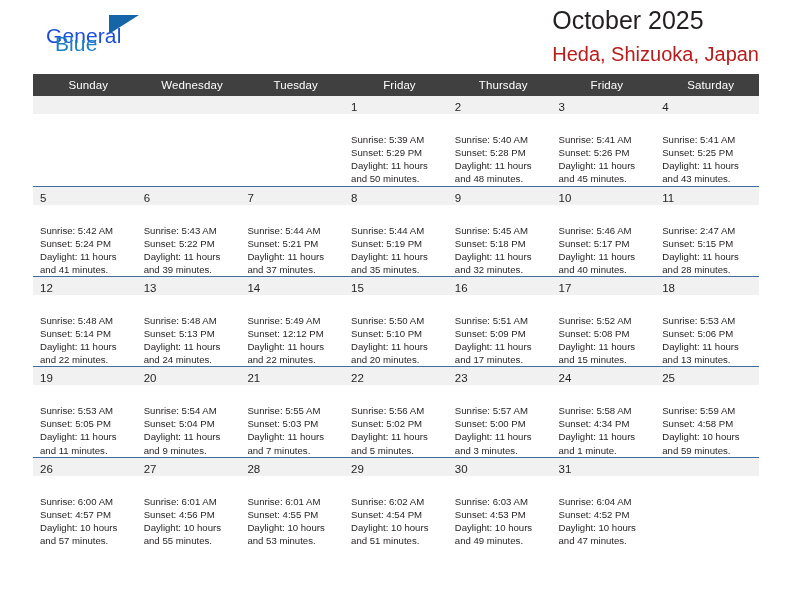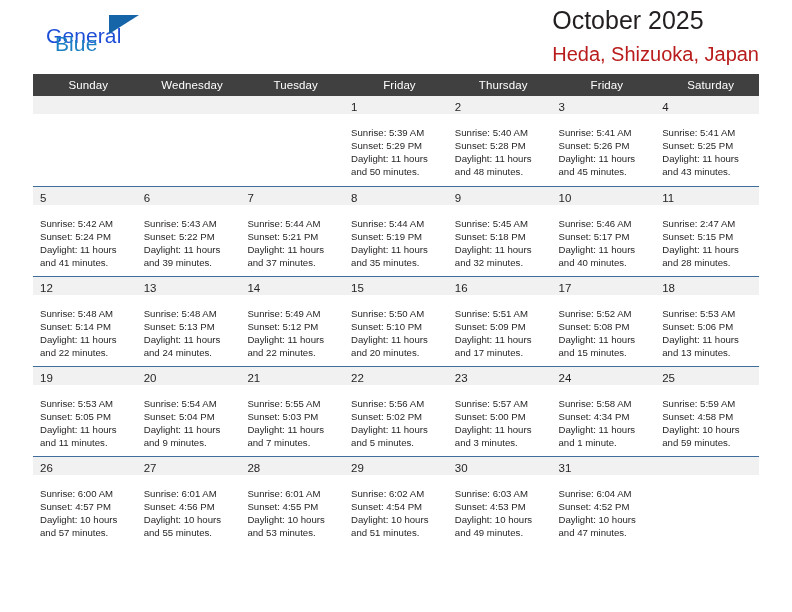--- a/index.html
+++ b/index.html
@@ -126,21 +126,21 @@
     height: 18px;
     padding: 1px 0 0 7px;
     box-sizing: border-box;
   }
   .daynum {
     font-size: 11.5px;
     color: #231f20;
     line-height: 16px;
   }
   .cell-body {
-    padding: 12px 6px 0 7px;
+    padding: 19px 6px 0 7px;
   }
   .line {
     font-size: 9.6px;
     line-height: 13.1px;
     color: #231f20;
     white-space: nowrap;
   }
 </style>
 </head>
 <body>
@@ -315,21 +315,21 @@
               <div class="line">Sunrise: 5:48 AM</div>
               <div class="line">Sunset: 5:13 PM</div>
               <div class="line">Daylight: 11 hours</div>
               <div class="line">and 24 minutes.</div>
             </div>
           </td>
           <td class="day-cell">
             <div class="daynum-strip"><span class="daynum">14</span></div>
             <div class="cell-body">
               <div class="line">Sunrise: 5:49 AM</div>
-              <div class="line">Sunset: 5:12 PM</div>
+              <div class="line">Sunset: 12:12 PM</div>
               <div class="line">Daylight: 11 hours</div>
               <div class="line">and 22 minutes.</div>
             </div>
           </td>
           <td class="day-cell">
             <div class="daynum-strip"><span class="daynum">15</span></div>
             <div class="cell-body">
               <div class="line">Sunrise: 5:50 AM</div>
               <div class="line">Sunset: 5:10 PM</div>
               <div class="line">Daylight: 11 hours</div>

